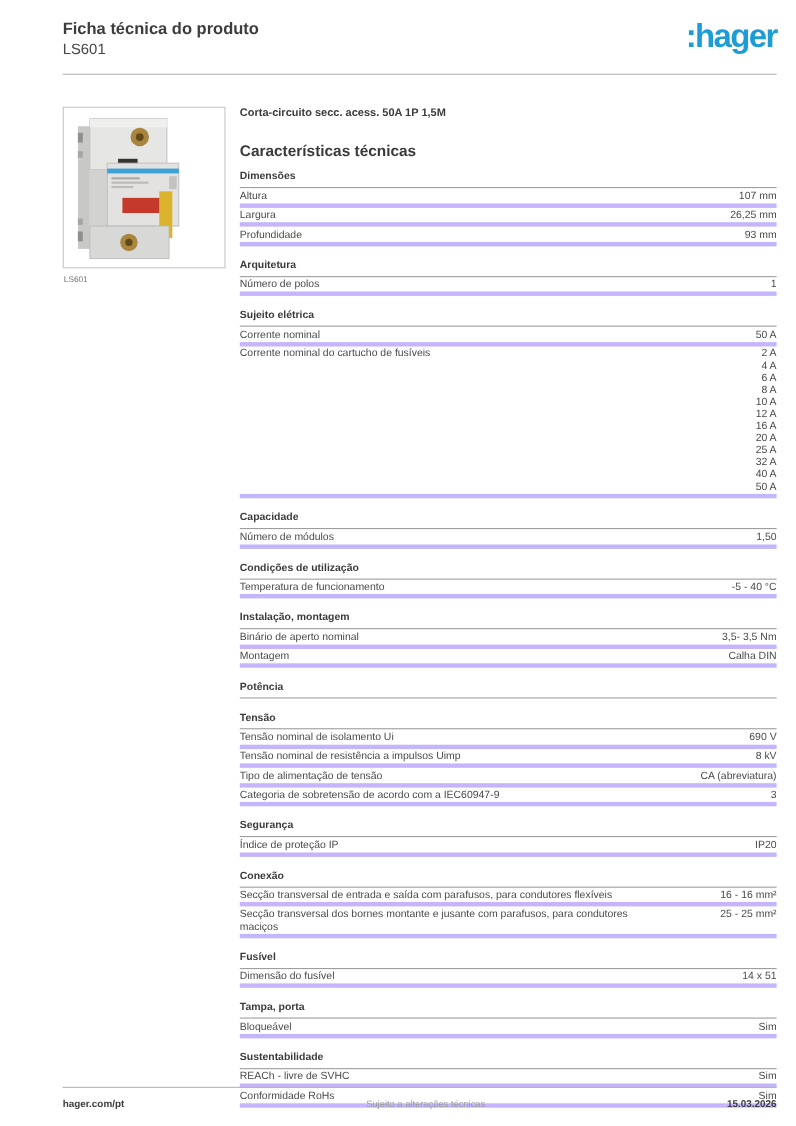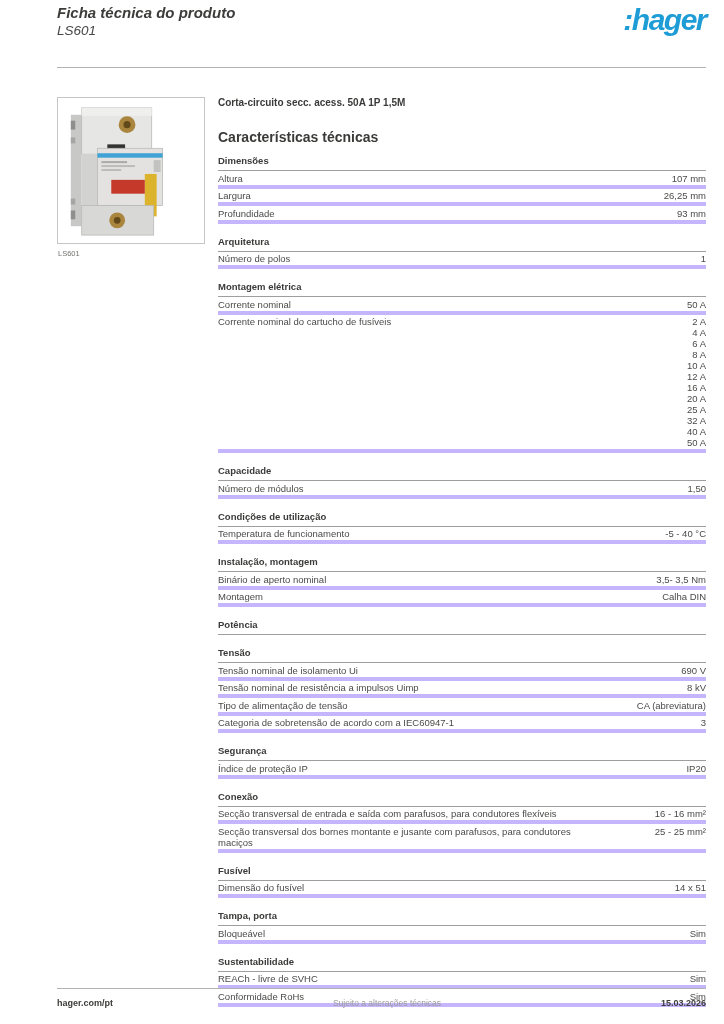--- a/index.html
+++ b/index.html
@@ -1,21 +1,21 @@
 <!DOCTYPE html>
 <html><head>
 <meta charset="utf-8">
 <style>
   * { margin:0; padding:0; box-sizing:border-box; }
   html,body { background:#ffffff; }
   body { font-family:"Liberation Sans", sans-serif; color:#3a3a39; }
   .page { position:relative; width:724px; height:1024px; background:#fff; overflow:hidden; }
 
   
-  .header { position:absolute; left:57px; right:18px; top:4px;font-style:italic; }
+  .header { position:absolute; left:57px; right:18px; top:18px; }
   .doc-title { font-size:15px; font-weight:bold; color:#3c3c3b; line-height:18px; }
   .doc-subtitle { font-size:13.5px; font-weight:normal; color:#474746; line-height:17px; }
   .logo { position:absolute; right:0; top:1px; font-size:30px; font-weight:bold;
           letter-spacing:-1.5px; line-height:30px; }
   .header-rule { position:absolute; left:57px; right:18px; top:67px; border-top:1px solid #b3b3b1; }
 
   
   .image-box { position:absolute; left:57px; top:97px; width:148px; height:147px;
                border:1px solid #c6c6c4; background:#fff; }
   .image-box svg { display:block; width:100%; height:100%; }
@@ -116,21 +116,21 @@
         <section class="group">
           <div class="group-title">Arquitetura</div>
           <div class="row">
             <div class="label">Número de polos</div>
             <div class="value">
               <div>1</div>
             </div>
           </div>
         </section>
         <section class="group">
-          <div class="group-title">Montagem elétrica</div>
+          <div class="group-title">Sujeito elétrica</div>
           <div class="row">
             <div class="label">Corrente nominal</div>
             <div class="value">
               <div>50 A</div>
             </div>
           </div>
           <div class="row">
             <div class="label">Corrente nominal do cartucho de fusíveis</div>
             <div class="value">
               <div>2 A</div>
@@ -198,21 +198,21 @@
               <div>8 kV</div>
             </div>
           </div>
           <div class="row">
             <div class="label">Tipo de alimentação de tensão</div>
             <div class="value">
               <div>CA (abreviatura)</div>
             </div>
           </div>
           <div class="row">
-            <div class="label">Categoria de sobretensão de acordo com a IEC60947-1</div>
+            <div class="label">Categoria de sobretensão de acordo com a IEC60947-9</div>
             <div class="value">
               <div>3</div>
             </div>
           </div>
         </section>
         <section class="group">
           <div class="group-title">Segurança</div>
           <div class="row">
             <div class="label">Índice de proteção IP</div>
             <div class="value">

